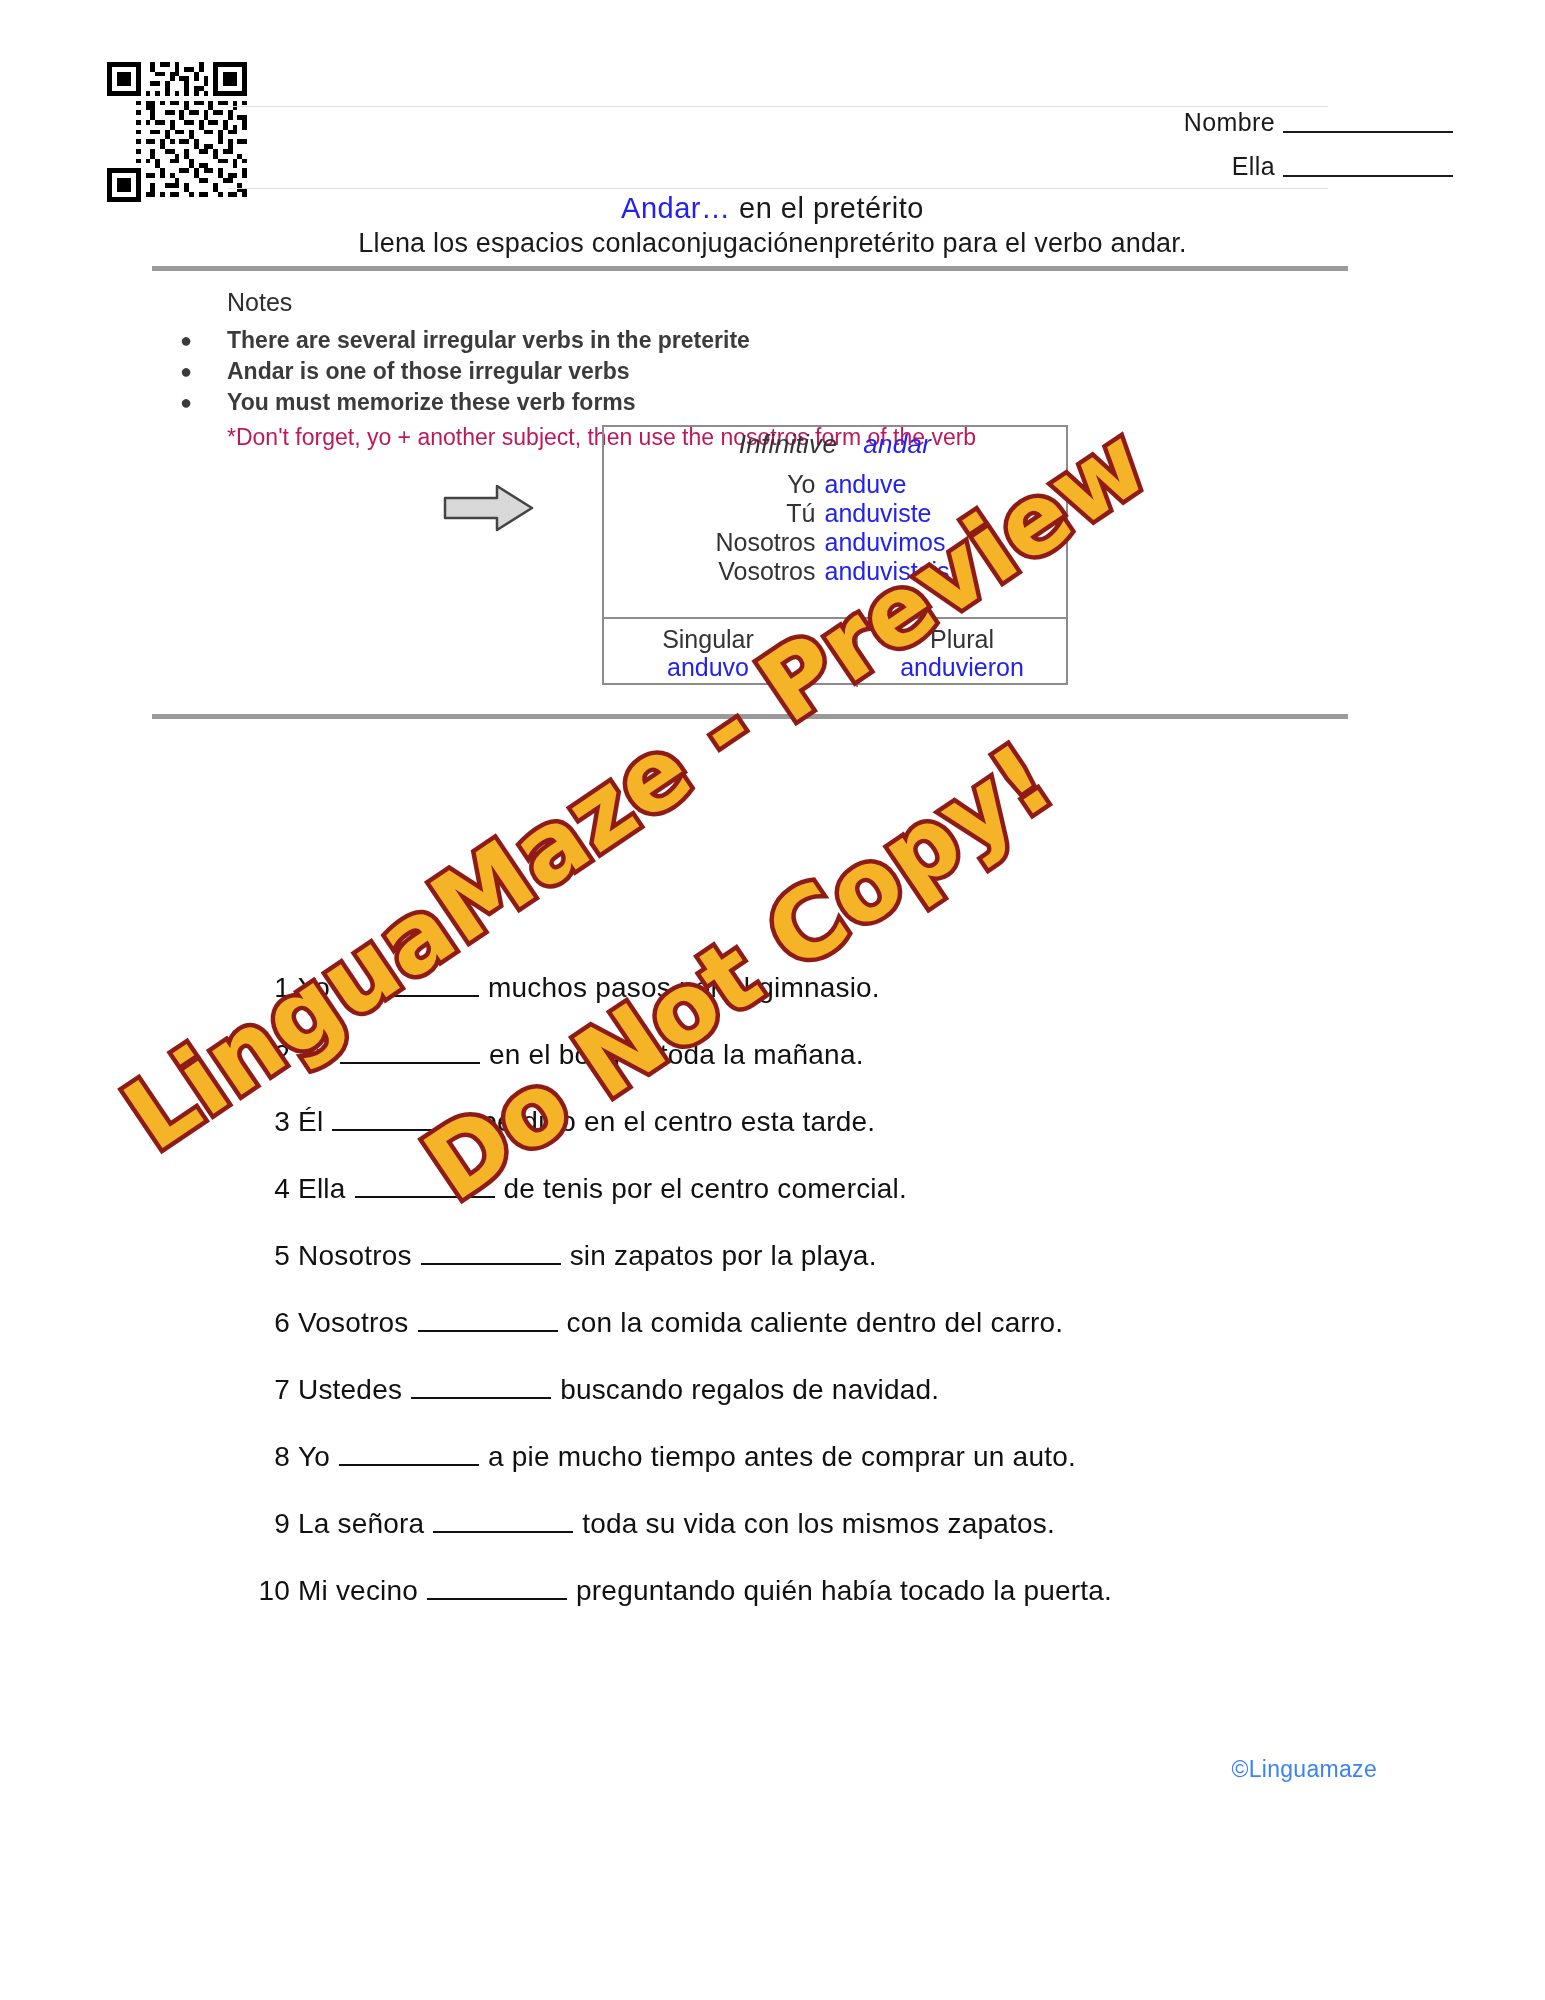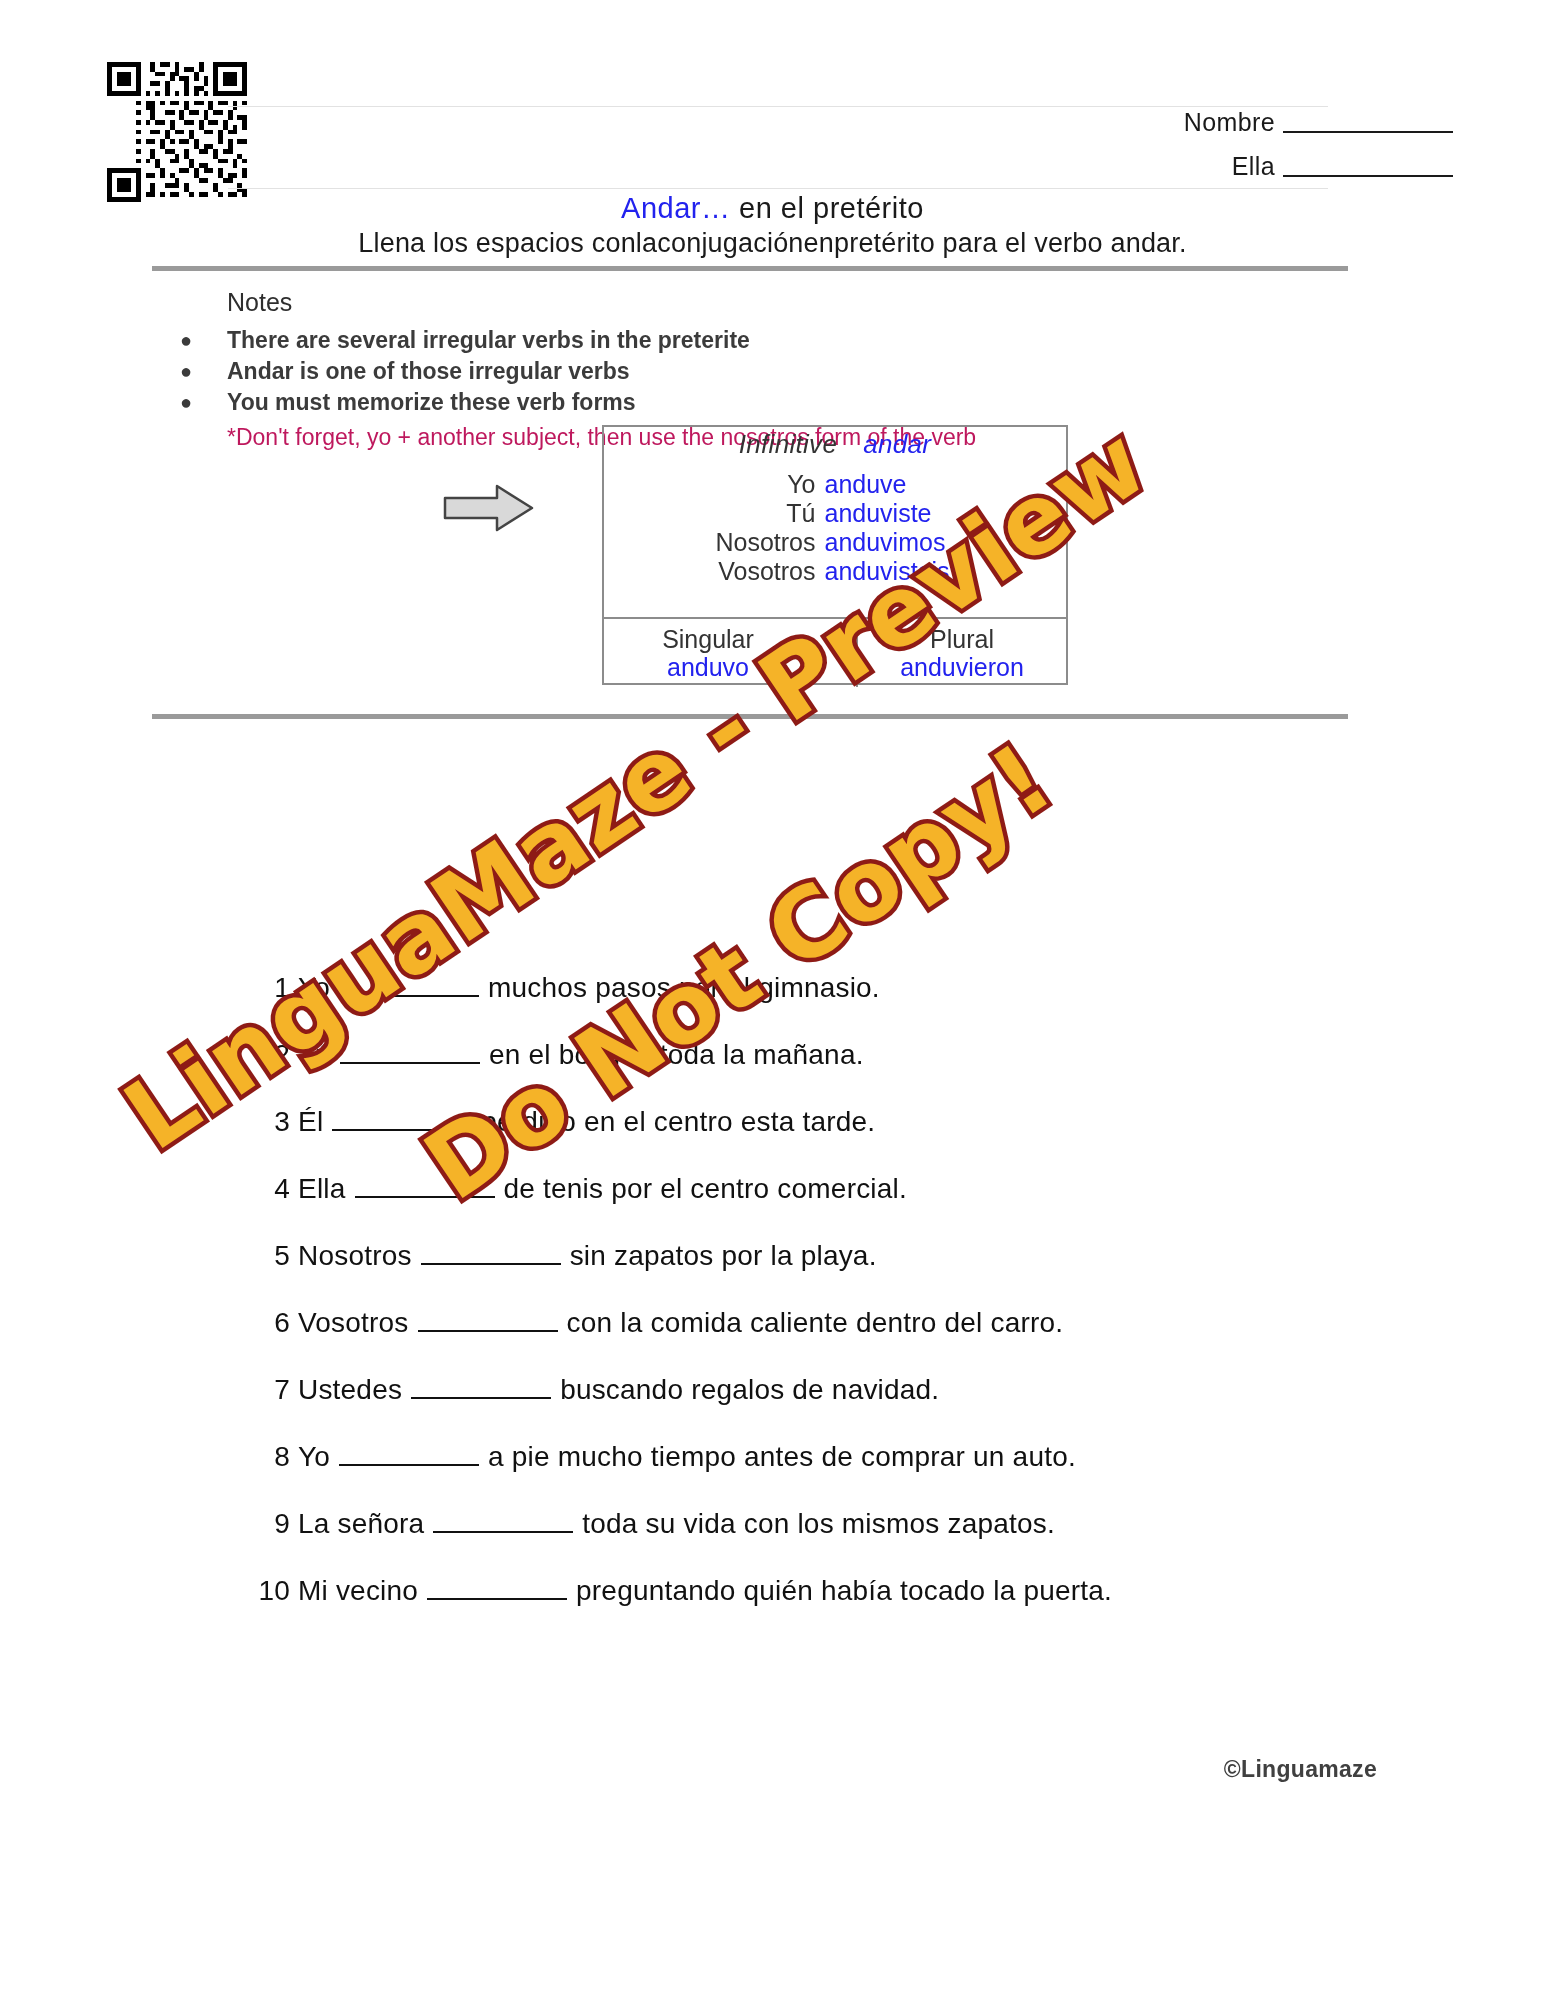--- a/index.html
+++ b/index.html
@@ -242,23 +242,22 @@
     vertical-align: 2px;
   }
   .ex-tail { }
 
   
   .footer {
     position: absolute;
     right: 168px;
     top: 1756px;
     font-size: 23px;
-    color: #404040;
+    color: #3b82f6;
     letter-spacing: 0.3px;
-    font-weight: bold;
   }
 
   
   .watermark {
     position: absolute;
     left: 0;
     top: 0;
     width: 1545px;
     height: 2000px;
     pointer-events: none;

